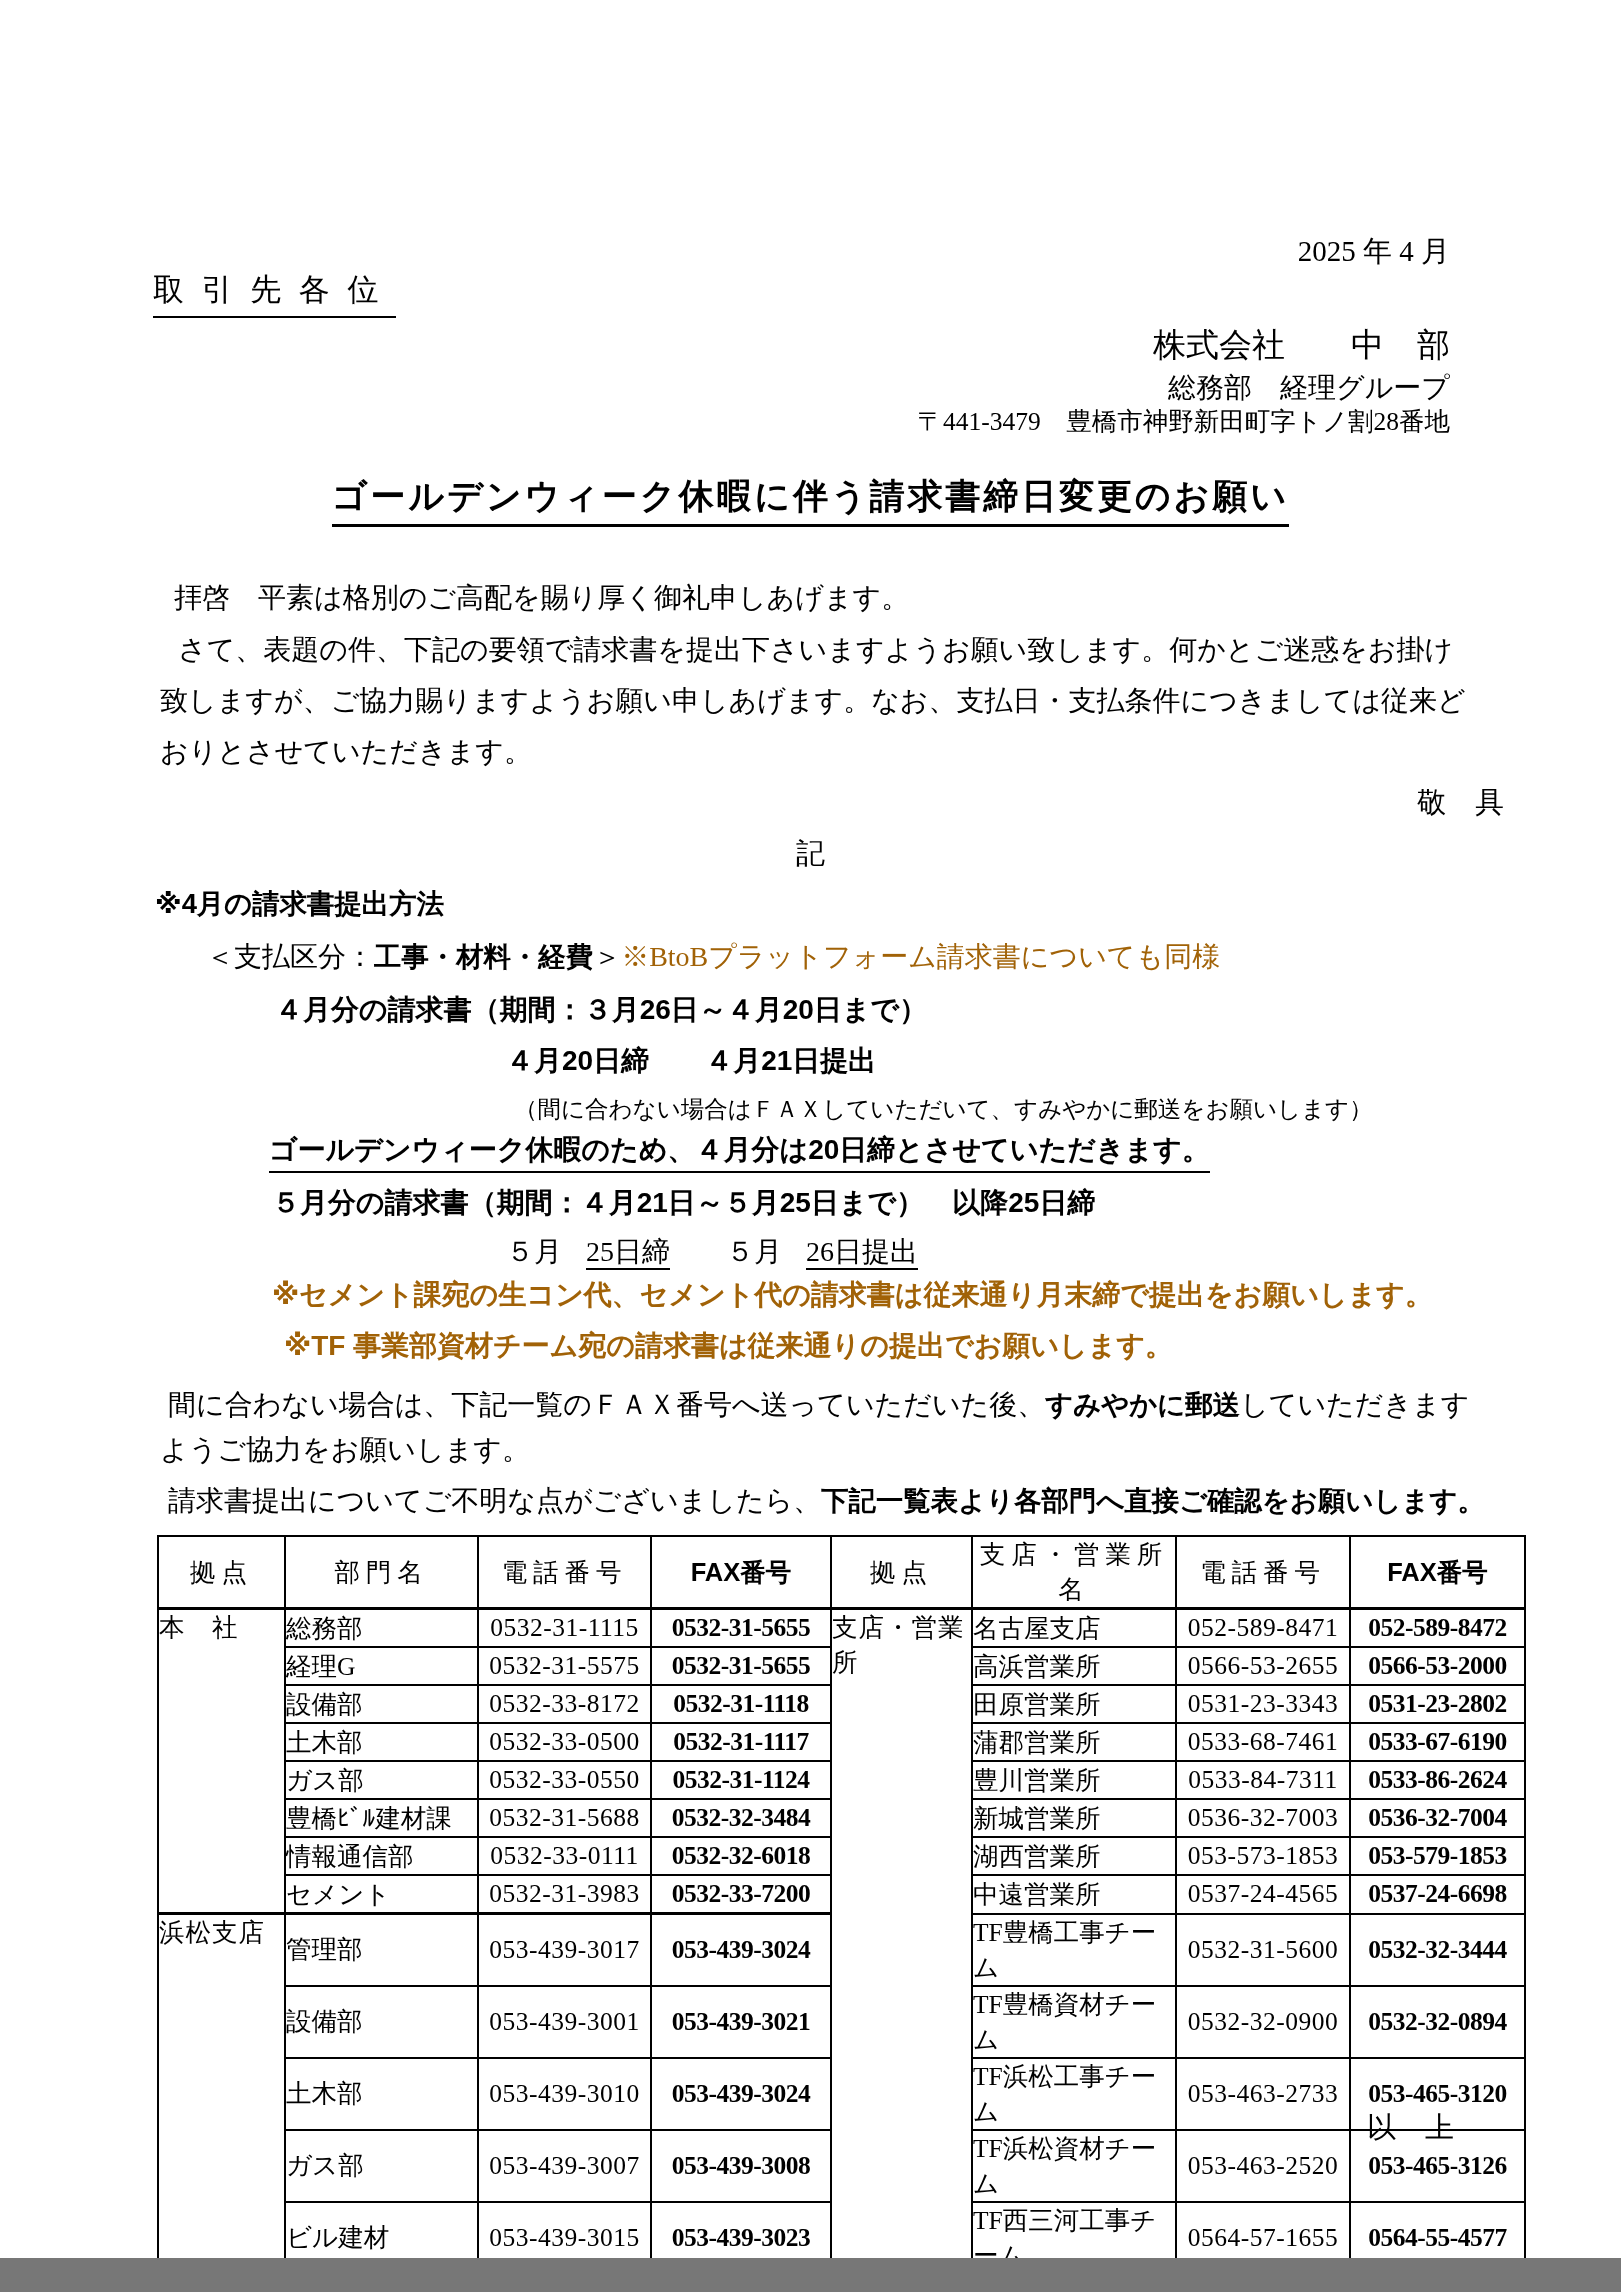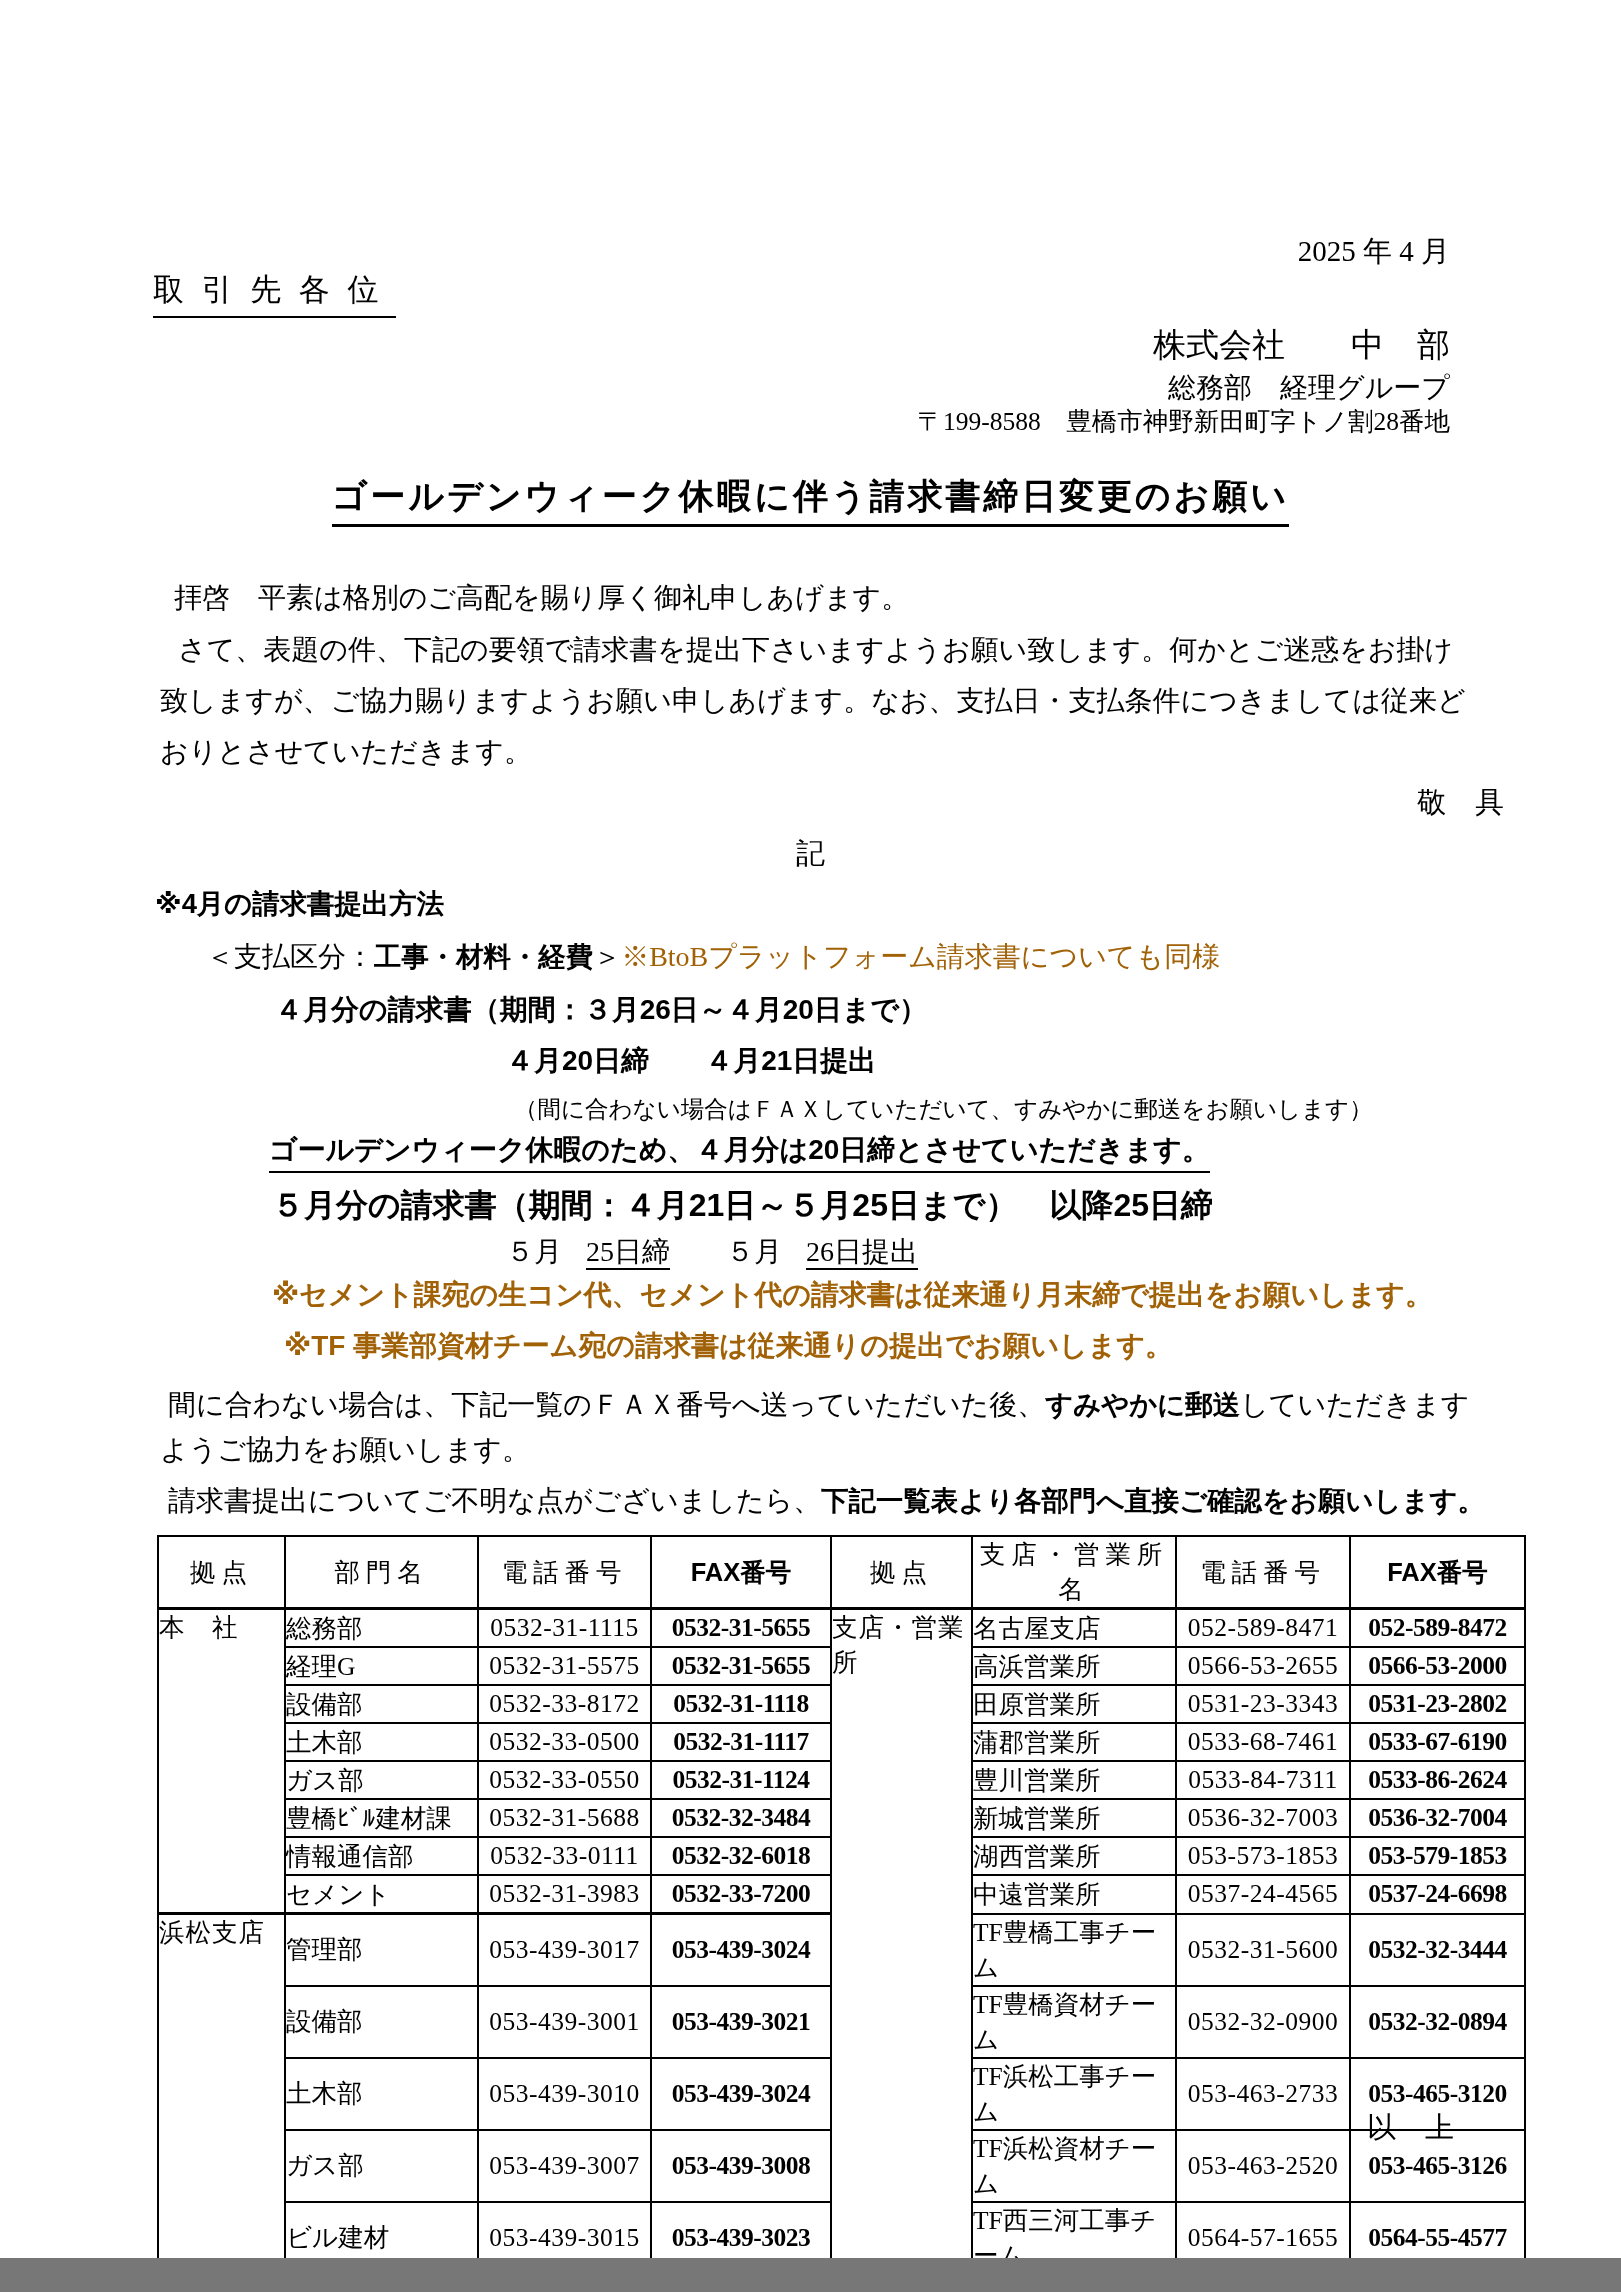--- a/index.html
+++ b/index.html
@@ -34,21 +34,21 @@
   .g3{top:734px;left:160px;font-size:28px;}
   .closing{top:784px;right:117px;font-size:29px;}
   .ki{top:835px;font-size:29px;}
   .sec-head{top:887px;left:155px;font-size:27.4px;}
   .payclass{top:939px;left:206px;font-size:28px;}
   .payclass .gothic{font-size:27.4px;}
   .apr1{top:992px;left:275px;font-size:28px;}
   .apr2{top:1043px;left:506px;font-size:28px;}
   .apr-note{top:1095px;left:514px;font-size:23.5px;}
   .apr-warn{top:1132px;left:269px;font-size:28px;border-bottom:2.9px solid #000;padding-bottom:3.9px;}
-  .may1{top:1185px;left:272px;font-size:32px;text-align:center;}
+  .may1{top:1185px;left:272px;font-size:28px;text-align:center;}
   .may2{top:1234px;left:506px;font-size:28px;}
   .note-cement{top:1277px;left:272px;font-size:28px;}
   .note-tf{top:1328px;left:284px;font-size:28px;}
   .faxnote{top:1379px;left:168px;font-size:28px;margin-top:8px;}
   .faxnote .gothic{font-size:27.4px;}
   .faxnote2{top:1432px;left:160px;font-size:28px;}
   .contactnote{top:1483px;left:168px;font-size:28px;}
   .contactnote .gothic{font-size:27.4px;}
   .footer{top:2109px;right:167px;font-size:29px;}
 
@@ -71,21 +71,21 @@
 </head>
 <body>
 
 <div class="page">
 
   <div class="ln serif date">2025 年 4 月</div>
   <div class="ln serif recipient">取引先各位</div>
 
   <div class="ln serif company">株式会社　　中　部</div>
   <div class="ln serif dept">総務部　経理グループ</div>
-  <div class="ln serif addr">〒199-8588　豊橋市神野新田町字トノ割28番地</div>
+  <div class="ln serif addr">〒441-3479　豊橋市神野新田町字トノ割28番地</div>
 
   <div class="ln center title-wrap">
     <span class="gothic title-inner">ゴールデンウィーク休暇に伴う請求書締日変更のお願い</span>
   </div>
 
   <div class="ln serif g0">拝啓　平素は格別のご高配を賜り厚く御礼申しあげます。</div>
   <div class="ln serif g1">さて、表題の件、下記の要領で請求書を提出下さいますようお願い致します。何かとご迷惑をお掛け</div>
   <div class="ln serif g2">致しますが、ご協力賜りますようお願い申しあげます。なお、支払日・支払条件につきましては従来ど</div>
   <div class="ln serif g3">おりとさせていただきます。</div>
 

